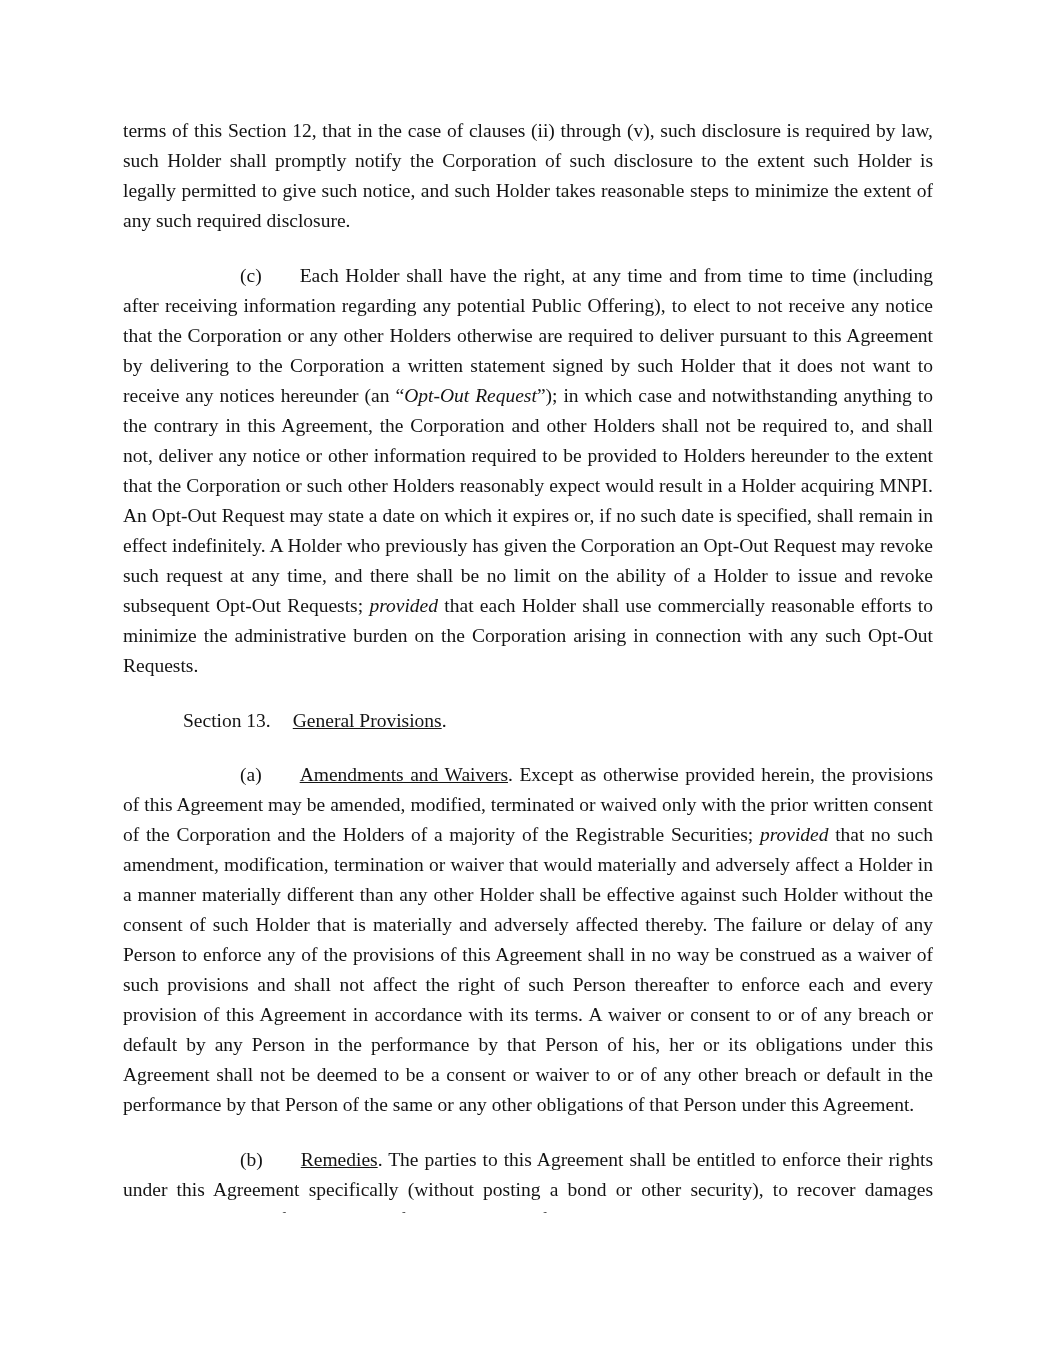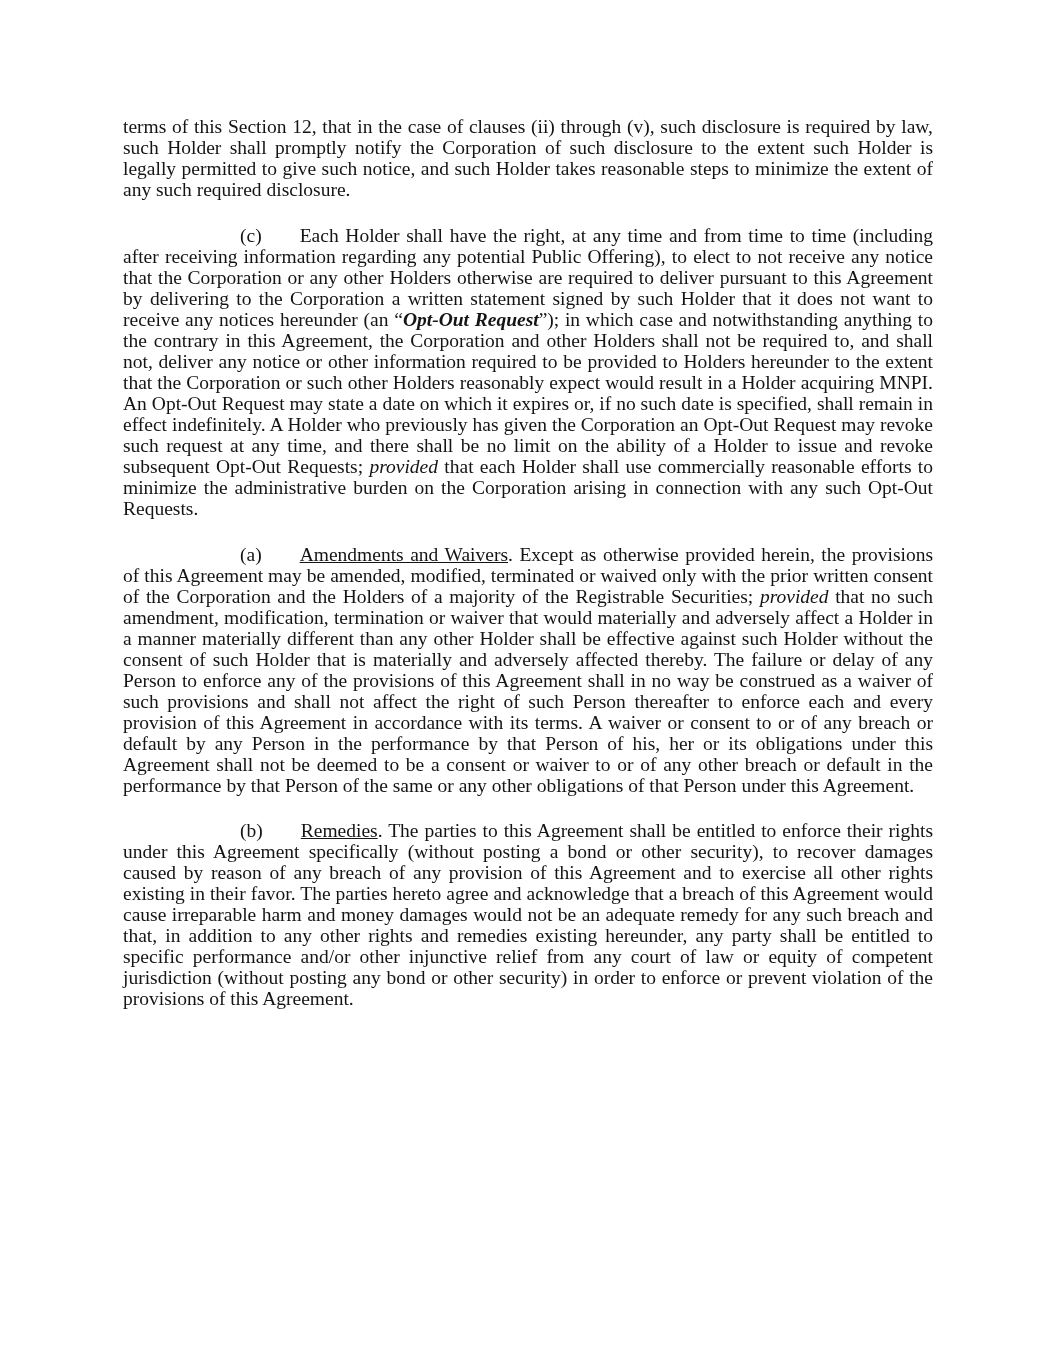--- a/index.html
+++ b/index.html
@@ -9,21 +9,21 @@
   }
   .page {
     position: relative;
     width: 1055px;
     height: 1213px;
     background: #ffffff;
     box-sizing: border-box;
     padding: 116px 122px 0 123px;
     font-family: "Liberation Serif", "DejaVu Serif", serif;
     font-size: 19.5px;
-    line-height: 21px;
+    line-height: 30px;
     color: #141414;
   }
   p.body-para {
     margin: 0 0 24.8px 0;
     text-align: justify;
   }
   p.heading-para {
     margin: 0 0 24.8px 0;
     text-align: left;
   }
@@ -40,21 +40,21 @@
     width: 38px;
   }
   .tab-sm {
     display: inline-block;
     width: 22px;
   }
   .u {
     text-decoration: underline;
   }
   .bi {
-    font-weight: bold;
+    font-weight: normal;
     font-style: italic;
   }
   .it {
     font-style: italic;
     font-family: Liberation Serif, serif;
   }
   .page-footer {
     position: absolute;
     top: 1272px;
     left: 0;
@@ -66,20 +66,21 @@
 </style>
 </head>
 <body>
 
 <div class="page">
 
   <p class="body-para"><span>terms of this Section 12, that in the case of clauses (ii) through (v), such disclosure is required by law, such Holder shall promptly notify the Corporation of such disclosure to the extent such Holder is legally permitted to give such notice, and such Holder takes reasonable steps to minimize the extent of any such required disclosure.</span></p>
 
   <p class="body-para"><span class="indent-1in"></span><span>(c)</span><span class="tab"></span><span>Each Holder shall have the right, at any time and from time to time (including after receiving information regarding any potential Public Offering), to elect to not receive any notice that the Corporation or any other Holders otherwise are required to deliver pursuant to this Agreement by delivering to the Corporation a written statement signed by such Holder that it does not want to receive any notices hereunder (an “</span><span class="bi">Opt-Out Request</span><span>”); in which case and notwithstanding anything to the contrary in this Agreement, the Corporation and other Holders shall not be required to, and shall not, deliver any notice or other information required to be provided to Holders hereunder to the extent that the Corporation or such other Holders reasonably expect would result in a Holder acquiring MNPI. An Opt-Out Request may state a date on which it expires or, if no such date is specified, shall remain in effect indefinitely. A Holder who previously has given the Corporation an Opt-Out Request may revoke such request at any time, and there shall be no limit on the ability of a Holder to issue and revoke subsequent Opt-Out Requests; </span><span class="it">provided</span><span> that each Holder shall use commercially reasonable efforts to minimize the administrative burden on the Corporation arising in connection with any such Opt-Out Requests.</span></p>
 
+  <p class="heading-para"><span class="indent-half"></span><span>Section 13.</span><span class="tab-sm"></span><span class="u">General Provisions</span><span>.</span></p>
 
   <p class="body-para"><span class="indent-1in"></span><span>(a)</span><span class="tab"></span><span class="u">Amendments and Waivers</span><span>. Except as otherwise provided herein, the provisions of this Agreement may be amended, modified, terminated or waived only with the prior written consent of the Corporation and the Holders of a majority of the Registrable Securities; </span><span class="it">provided</span><span> that no such amendment, modification, termination or waiver that would materially and adversely affect a Holder in a manner materially different than any other Holder shall be effective against such Holder without the consent of such Holder that is materially and adversely affected thereby. The failure or delay of any Person to enforce any of the provisions of this Agreement shall in no way be construed as a waiver of such provisions and shall not affect the right of such Person thereafter to enforce each and every provision of this Agreement in accordance with its terms. A waiver or consent to or of any breach or default by any Person in the performance by that Person of his, her or its obligations under this Agreement shall not be deemed to be a consent or waiver to or of any other breach or default in the performance by that Person of the same or any other obligations of that Person under this Agreement.</span></p>
 
   <p class="body-para"><span class="indent-1in"></span><span>(b)</span><span class="tab"></span><span class="u">Remedies</span><span>. The parties to this Agreement shall be entitled to enforce their rights under this Agreement specifically (without posting a bond or other security), to recover damages caused by reason of any breach of any provision of this Agreement and to exercise all other rights existing in their favor. The parties hereto agree and acknowledge that a breach of this Agreement would cause irreparable harm and money damages would not be an adequate remedy for any such breach and that, in addition to any other rights and remedies existing hereunder, any party shall be entitled to specific performance and/or other injunctive relief from any court of law or equity of competent jurisdiction (without posting any bond or other security) in order to enforce or prevent violation of the provisions of this Agreement.</span></p>
 
   <div class="page-footer">20</div>
 
 </div>
 
 </body></html>

